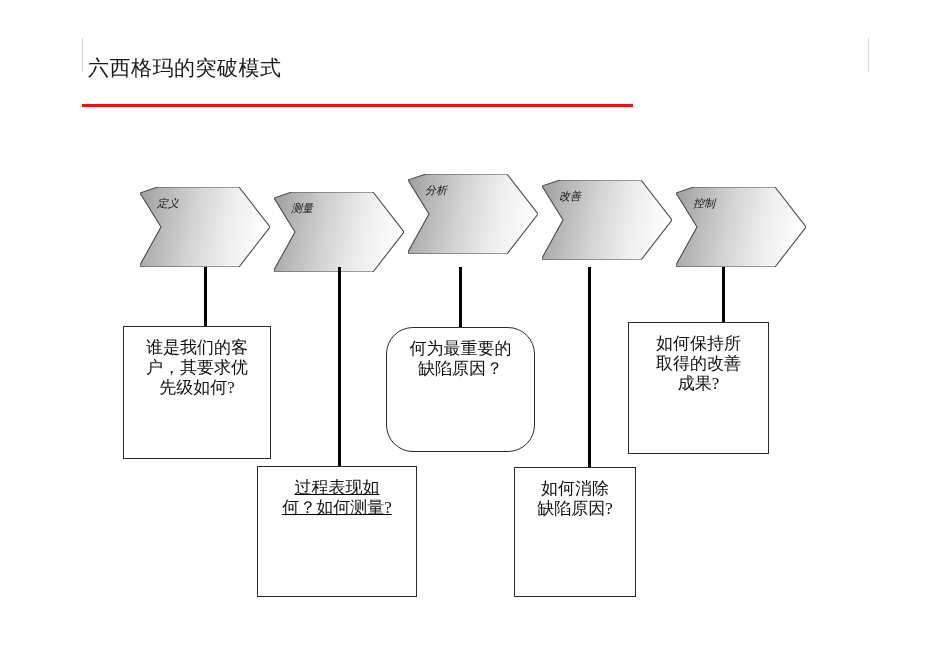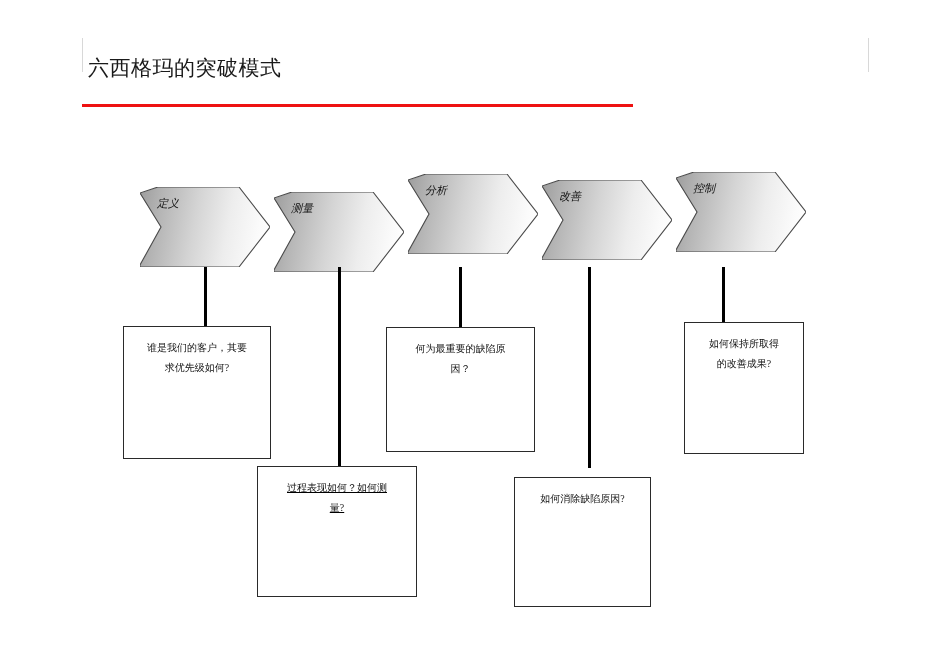--- a/index.html
+++ b/index.html
@@ -96,21 +96,21 @@
   .tbox {
     position: absolute;
     box-sizing: border-box;
     border: 1.4px solid #2a2a2a;
     background: #ffffff;
   }
   .tbox .tbox-text {
     display: block;
     padding-top: 11px;
     text-align: center;
-    font-size: 10px;
+    font-size: 17px;
     line-height: 20px;
     color: #111111;
     word-break: break-all;
     padding-left: 22px;
     padding-right: 22px;
   }
 </style>
 </head>
 <body>
 
@@ -144,21 +144,21 @@
         </svg>
         <span class="chev-label">分析</span>
       </div>
       <div class="chevron" style="left: 542px; top: 180px; text-align: center;">
         <div class="shape"></div>
         <svg class="outline" viewBox="0 0 130 80" preserveAspectRatio="none">
           <polygon points="18,0 99,0 130,40 99,80 0,80 0,78 21,40 0,6"></polygon>
         </svg>
         <span class="chev-label">改善</span>
       </div>
-      <div class="chevron" style="left: 676px; top: 172px;">
+      <div class="chevron" style="left: 676px; top: 187px;">
         <div class="shape"></div>
         <svg class="outline" viewBox="0 0 130 80" preserveAspectRatio="none">
           <polygon points="18,0 99,0 130,40 99,80 0,80 0,78 21,40 0,6"></polygon>
         </svg>
         <span class="chev-label">控制</span>
       </div>
     </div>
   <div id="connectors">
       <div class="stem" style="left: 204px; top: 267px; height: 60px;"></div>
       <div class="stem" style="left: 338px; top: 267px; height: 200px;"></div>
@@ -166,24 +166,24 @@
       <div class="stem" style="left: 588px; top: 267px; height: 201px;"></div>
       <div class="stem" style="left: 722px; top: 267px; height: 56px;"></div>
     </div>
   <div id="boxes">
       <div class="tbox" style="left: 123px; top: 326px; width: 148px; height: 133px;">
         <span class="tbox-text">谁是我们的客户，其要求优先级如何?</span>
       </div>
       <div class="tbox" style="left: 257px; top: 466px; width: 160px; height: 131px; text-decoration: underline;">
         <span class="tbox-text">过程表现如何？如何测量?</span>
       </div>
-      <div class="tbox" style="left: 386px; top: 327px; width: 149px; height: 125px;">
+      <div class="tbox" style="left: 386px; top: 327px; width: 149px; height: 125px; border-radius: 27px;">
         <span class="tbox-text">何为最重要的缺陷原因？</span>
       </div>
-      <div class="tbox" style="left: 514px; top: 477px; width: 137px; height: 130px;">
+      <div class="tbox" style="left: 514px; top: 467px; width: 122px; height: 130px;">
         <span class="tbox-text">如何消除缺陷原因?</span>
       </div>
-      <div class="tbox" style="left: 684px; top: 322px; width: 120px; height: 132px;">
+      <div class="tbox" style="left: 628px; top: 322px; width: 141px; height: 132px;">
         <span class="tbox-text">如何保持所取得的改善成果?</span>
       </div>
     </div>
 
 </div>
 
 </body></html>

